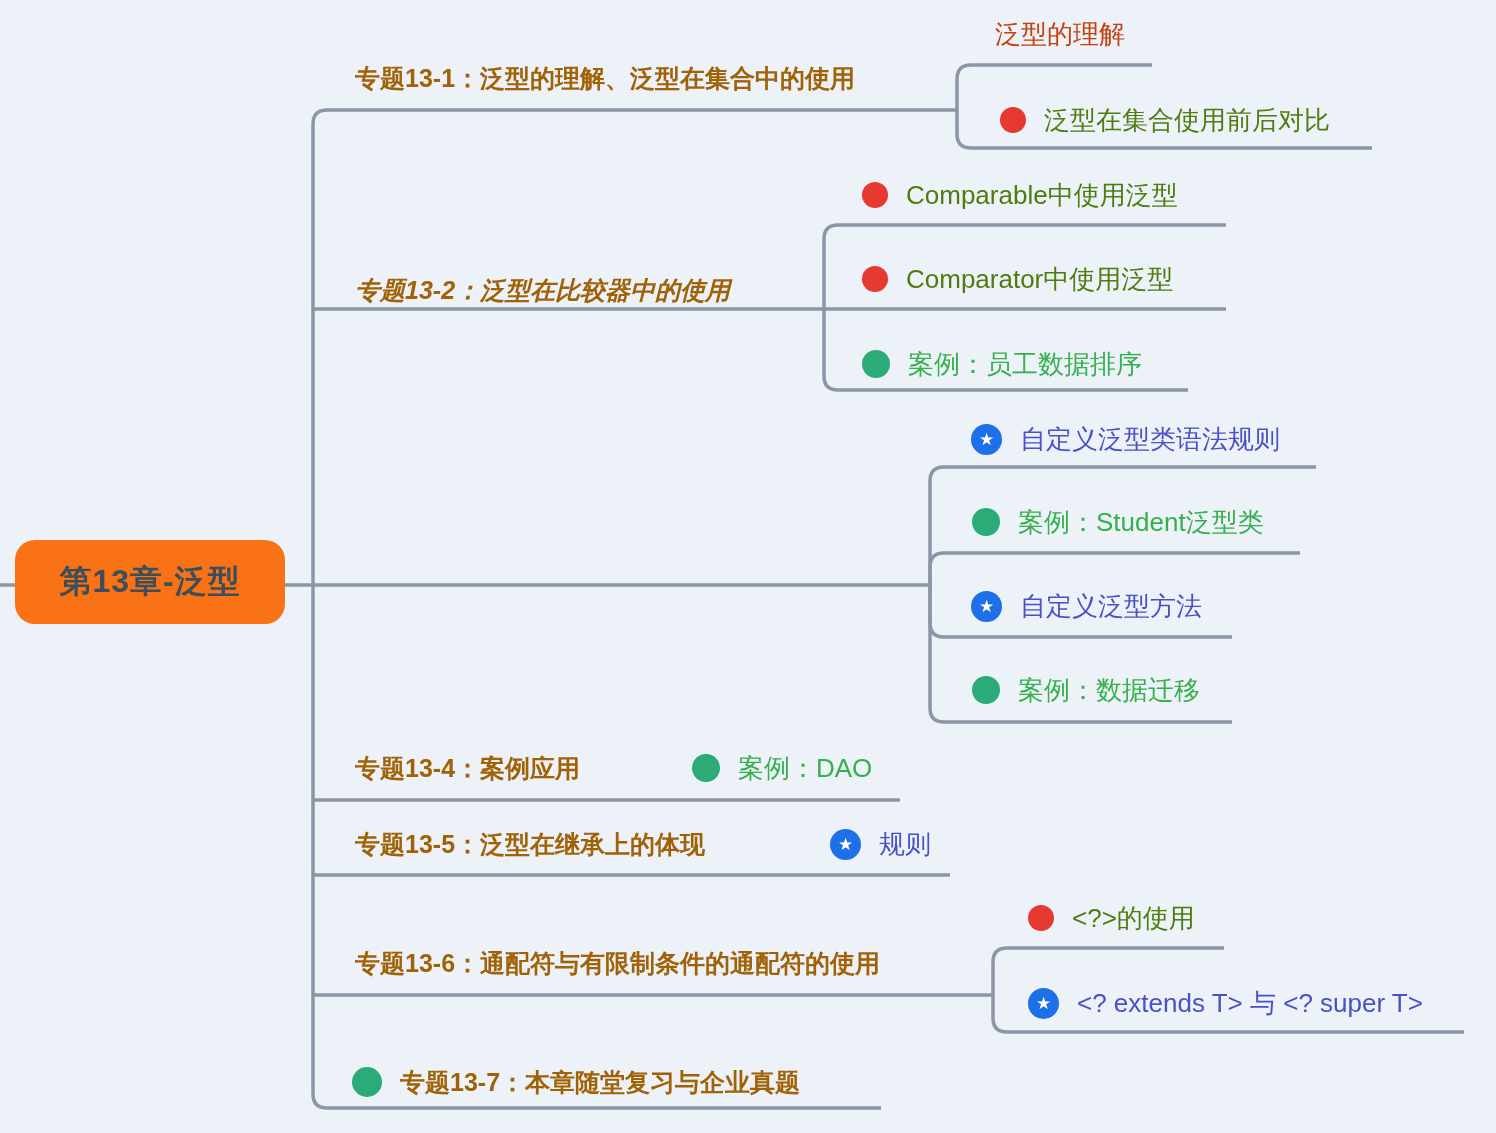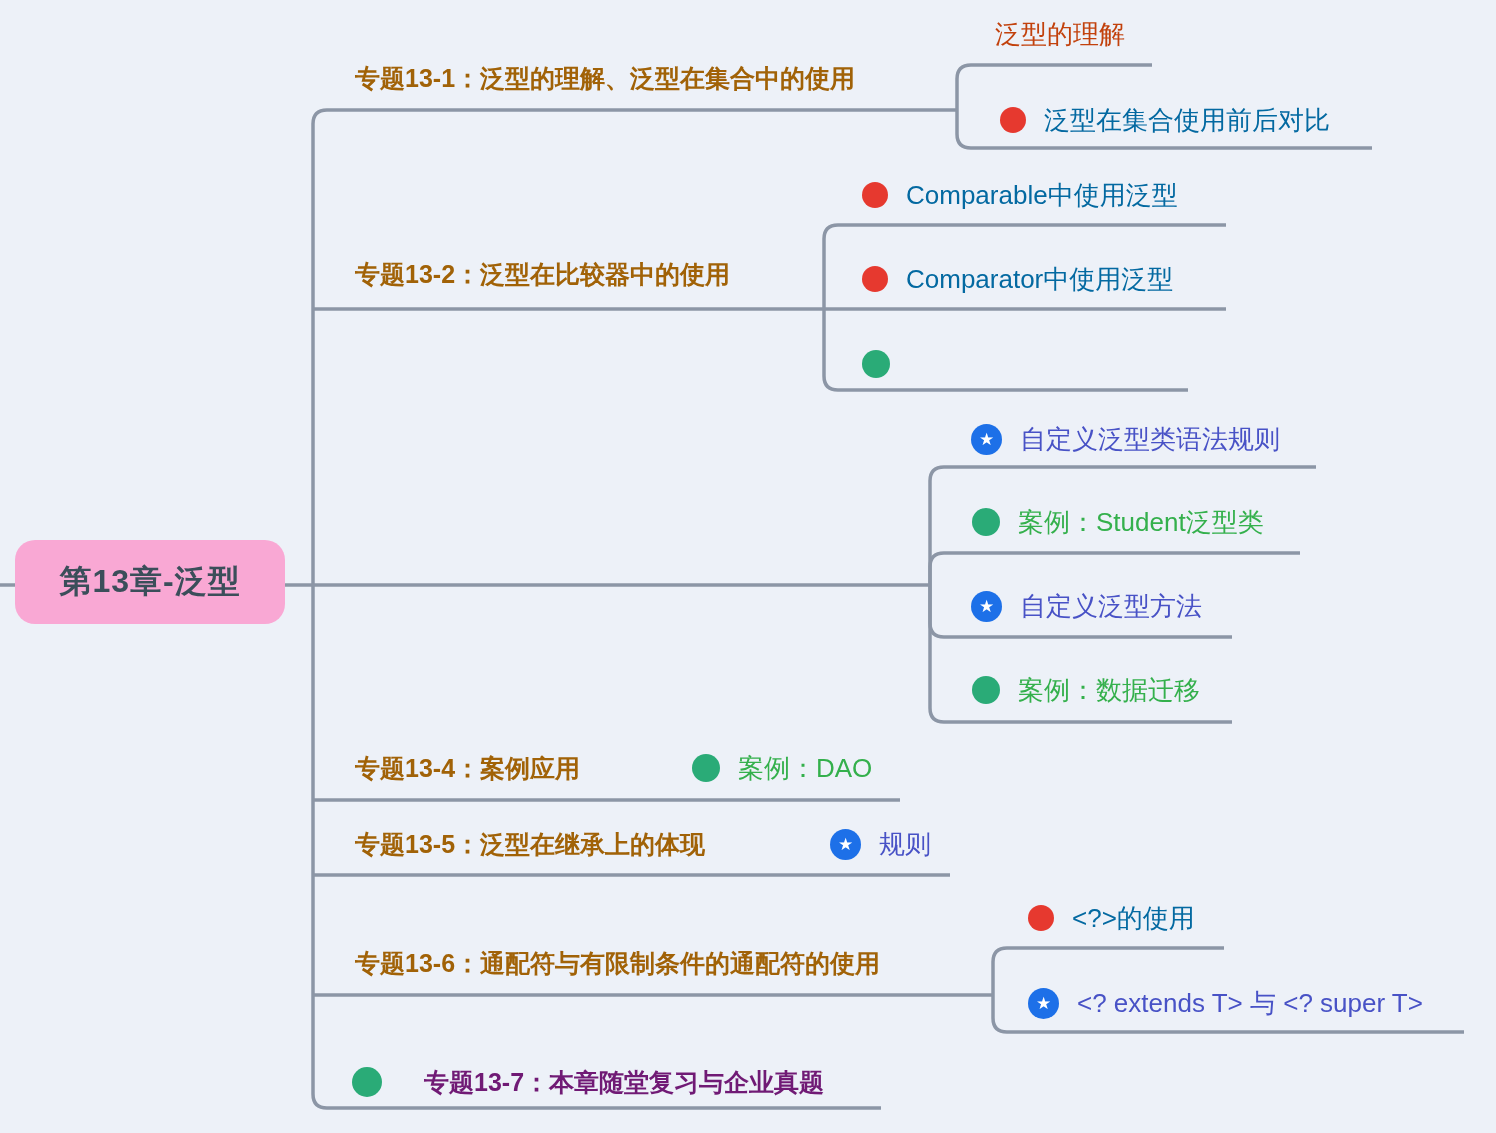--- a/index.html
+++ b/index.html
@@ -4,45 +4,45 @@
 <style>
   html,body{margin:0;padding:0;background:#edf1f8;}
   .canvas{
     position:relative;width:1496px;height:1133px;background:#edf1f8;
     font-family:"Liberation Sans","DejaVu Sans",sans-serif;overflow:hidden;
   }
   .connectors{position:absolute;left:0;top:0;width:1496px;height:1133px;}
   .connectors path{stroke:#8c96a6;stroke-width:3.5;fill:none;}
   .root-topic{
     position:absolute;left:15px;top:540px;width:270px;height:84px;
-    background:#f9a8d4;border-radius:20px;display:flex;align-items:center;justify-content:center;
+    background:#f97316;border-radius:20px;display:flex;align-items:center;justify-content:center;
     color:#3b4e5a;font-size:32px;font-weight:600;letter-spacing:1px;
   }
   .node{position:absolute;display:flex;align-items:center;column-gap:18px;height:36px;white-space:nowrap;}
   .node .label{font-size:26px;line-height:36px;}
   .topic .label{font-size:25px;font-weight:bold;color:#a16207;}
   .plain .label{color:#c2410c;}
-  .red .label{color:#0369a1;}
+  .red .label{color:#4d7c0f;}
   .green .label{color:#34b04c;}
   .blue .label{color:#4852c6;}
-  .g-bold .label{font-size:25px;font-weight:bold;color:#701a75;margin-left:24px;}
+  .g-bold .label{font-size:25px;font-weight:bold;color:#a16207;}
   .dot-red{width:26px;height:26px;border-radius:50%;background:#e6392f;flex:0 0 auto;}
   .dot-green{width:28px;height:28px;border-radius:50%;background:#2aab77;flex:0 0 auto;}
   .dot-green.lg{width:30px;height:30px;}
   .star-badge{
     width:31px;height:31px;border-radius:50%;background:#1d70e8;flex:0 0 auto;
     display:flex;align-items:center;justify-content:center;color:#ffffff;font-size:17px;line-height:1;
   }
   .star-badge::before{content:"★";}
   
   .n-b1{left:355px;top:60px;}
   .n-ponder{left:995px;top:16px;}
   .n-duibi{left:1000px;top:102px;}
   .n-comparable{left:862px;top:177px;}
-  .n-b2{left:355px;top:256px;}
+  .n-b2{left:355px;top:272px;font-style:italic;}
   .n-comparator{left:862px;top:261px;}
   .n-yuangong{left:862px;top:346px;}
   .n-yufagz{left:971px;top:421px;}
   .n-student{left:972px;top:504px;}
   .n-b3{left:355px;top:536px;}
   .n-zdyff{left:971px;top:588px;}
   .n-qianyi{left:972px;top:672px;}
   .n-b4{left:355px;top:750px;}
   .n-dao{left:692px;top:750px;}
   .n-b5{left:355px;top:826px;}
@@ -105,20 +105,21 @@
   <div class="node red n-comparable">
     <span class="dot-red"></span>
     <span class="label">Comparable中使用泛型</span>
   </div>
   <div class="node red n-comparator">
     <span class="dot-red"></span>
     <span class="label">Comparator中使用泛型</span>
   </div>
   <div class="node green n-yuangong">
     <span class="dot-green"></span>
+    <span class="label">案例：员工数据排序</span>
   </div>
 
   <div class="node blue n-yufagz">
     <span class="star-badge"></span>
     <span class="label">自定义泛型类语法规则</span>
   </div>
   <div class="node green n-student">
     <span class="dot-green"></span>
     <span class="label">案例：Student泛型类</span>
   </div>

